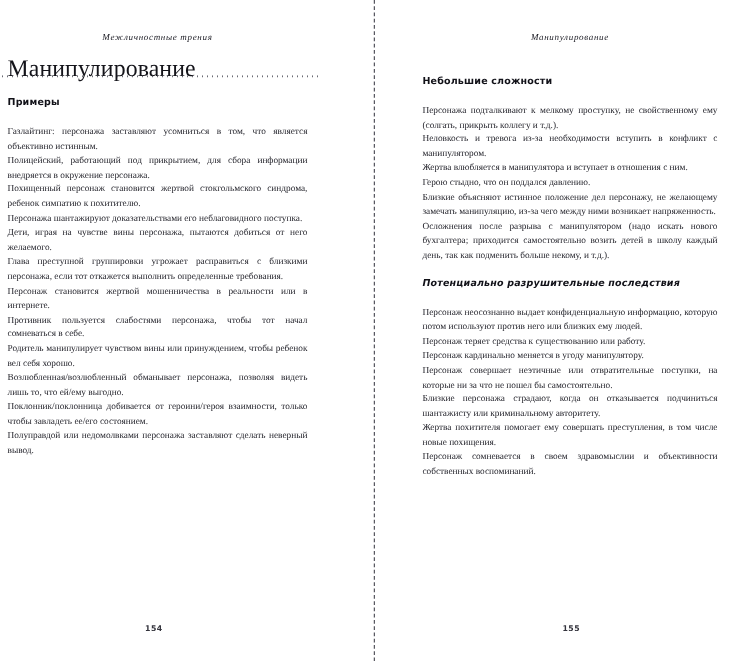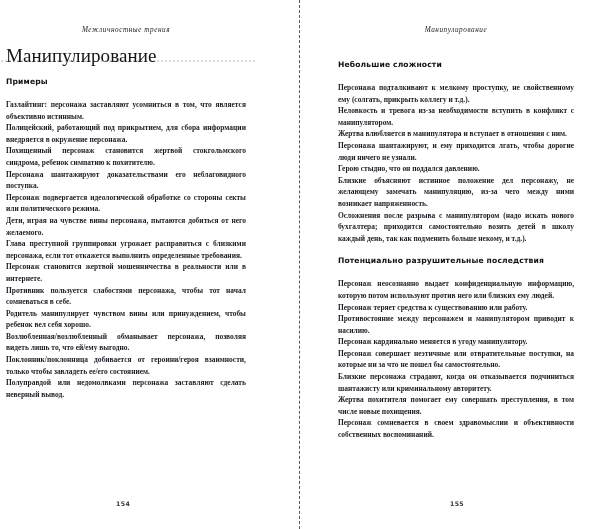--- a/index.html
+++ b/index.html
@@ -76,33 +76,33 @@
   }
 
   .sub-head {
     font-family: "DejaVu Sans", "Liberation Sans", sans-serif;
     font-weight: bold;
     font-size: 7.6px;
     letter-spacing: .15px;
     color: #111118;
     margin: 12px 0 2px 0;
   }
-  .sub-head.spaced { margin-top: 12px; }
+  .sub-head.spaced { margin-top: 12px; font-style: italic; }
 
   .para {
     font-size: 7.45px;
     line-height: 11.6px;
     text-align: justify;
     text-justify: inter-word;
     margin: 0;
     hyphens: auto;
     color: #1d1d25;
   }
 
-  .body-block { margin-top: 13px; font-weight: bold; }
+  .body-block { margin-top: 13px; }
 
   .folio {
     position: absolute;
     bottom: 22px;
     font-family: "DejaVu Sans", "Liberation Sans", sans-serif;
     font-size: 6.2px;
     font-weight: bold;
     letter-spacing: .4px;
     color: #33333c;
   }
@@ -126,21 +126,20 @@
     <h1 class="chapter-title">Манипулирование</h1>
 
     <div>
       <div>
         <div class="sub-head">Примеры</div>
         <div class="body-block">
           <p class="para">Газлайтинг: персонажа заставляют усомниться в том, что является объективно истинным.</p>
           <p class="para">Полицейский, работающий под прикрытием, для сбора информации внедряется в окружение персонажа.</p>
           <p class="para">Похищенный персонаж становится жертвой стокгольмского синдрома, ребенок симпатию к похитителю.</p>
           <p class="para">Персонажа шантажируют доказательствами его неблаговидного поступка.</p>
-          <p class="para">Персонаж подвергается идеологической обработке со стороны секты или политического режима.</p>
           <p class="para">Дети, играя на чувстве вины персонажа, пытаются добиться от него желаемого.</p>
           <p class="para">Глава преступной группировки угрожает расправиться с близкими персонажа, если тот откажется выполнить определенные требования.</p>
           <p class="para">Персонаж становится жертвой мошенничества в реальности или в интернете.</p>
           <p class="para">Противник пользуется слабостями персонажа, чтобы тот начал сомневаться в себе.</p>
           <p class="para">Родитель манипулирует чувством вины или принуждением, чтобы ребенок вел себя хорошо.</p>
           <p class="para">Возлюбленная/возлюбленный обманывает персонажа, позволяя видеть лишь то, что ей/ему выгодно.</p>
           <p class="para">Поклонник/поклонница добивается от героини/героя взаимности, только чтобы завладеть ее/его состоянием.</p>
           <p class="para">Полуправдой или недомолвками персонажа заставляют сделать неверный вывод.</p>
         </div>
       </div>
@@ -155,33 +154,31 @@
     <div class="right-top-gap"></div>
 
     <div>
 
       <div>
         <div class="sub-head">Небольшие сложности</div>
         <div class="body-block">
           <p class="para">Персонажа подталкивают к мелкому проступку, не свойственному ему (солгать, прикрыть коллегу и т.д.).</p>
           <p class="para">Неловкость и тревога из-за необходимости вступить в конфликт с манипулятором.</p>
           <p class="para">Жертва влюбляется в манипулятора и вступает в отношения с ним.</p>
-          <p class="para">Персонажа шантажируют, и ему приходится лгать, чтобы дорогие люди ничего не узнали.</p>
           <p class="para">Герою стыдно, что он поддался давлению.</p>
           <p class="para">Близкие объясняют истинное положение дел персонажу, не желающему замечать манипуляцию, из-за чего между ними возникает напряженность.</p>
           <p class="para">Осложнения после разрыва с манипулятором (надо искать нового бухгалтера; приходится самостоятельно возить детей в школу каждый день, так как подменить больше некому, и т.д.).</p>
         </div>
       </div>
 
       <div>
         <div class="sub-head spaced">Потенциально разрушительные последствия</div>
         <div class="body-block">
           <p class="para">Персонаж неосознанно выдает конфиденциальную информацию, которую потом используют против него или близких ему людей.</p>
           <p class="para">Персонаж теряет средства к существованию или работу.</p>
-          <p class="para">Противостояние между персонажем и манипулятором приводит к насилию.</p>
           <p class="para">Персонаж кардинально меняется в угоду манипулятору.</p>
           <p class="para">Персонаж совершает неэтичные или отвратительные поступки, на которые ни за что не пошел бы самостоятельно.</p>
           <p class="para">Близкие персонажа страдают, когда он отказывается подчиниться шантажисту или криминальному авторитету.</p>
           <p class="para">Жертва похитителя помогает ему совершать преступления, в том числе новые похищения.</p>
           <p class="para">Персонаж сомневается в своем здравомыслии и объективности собственных воспоминаний.</p>
         </div>
       </div>
 
     </div>
 

